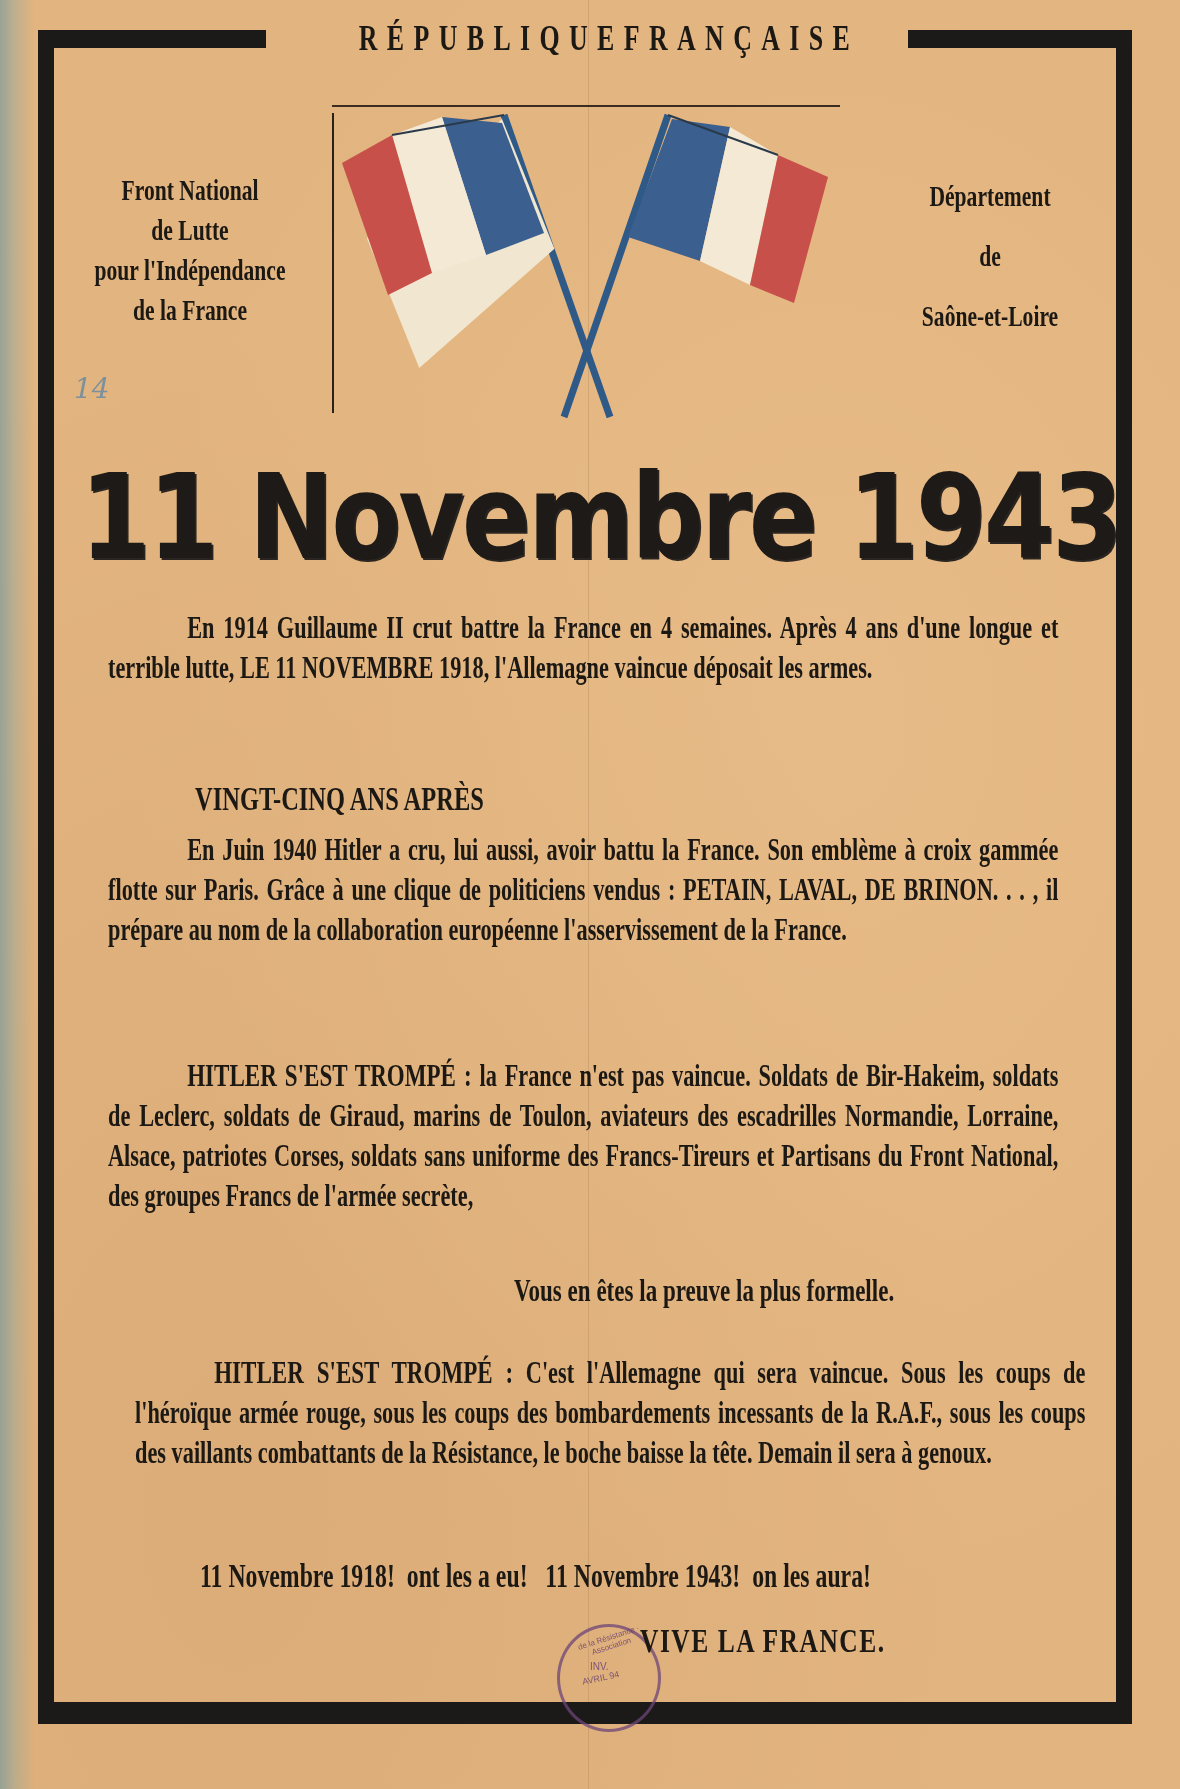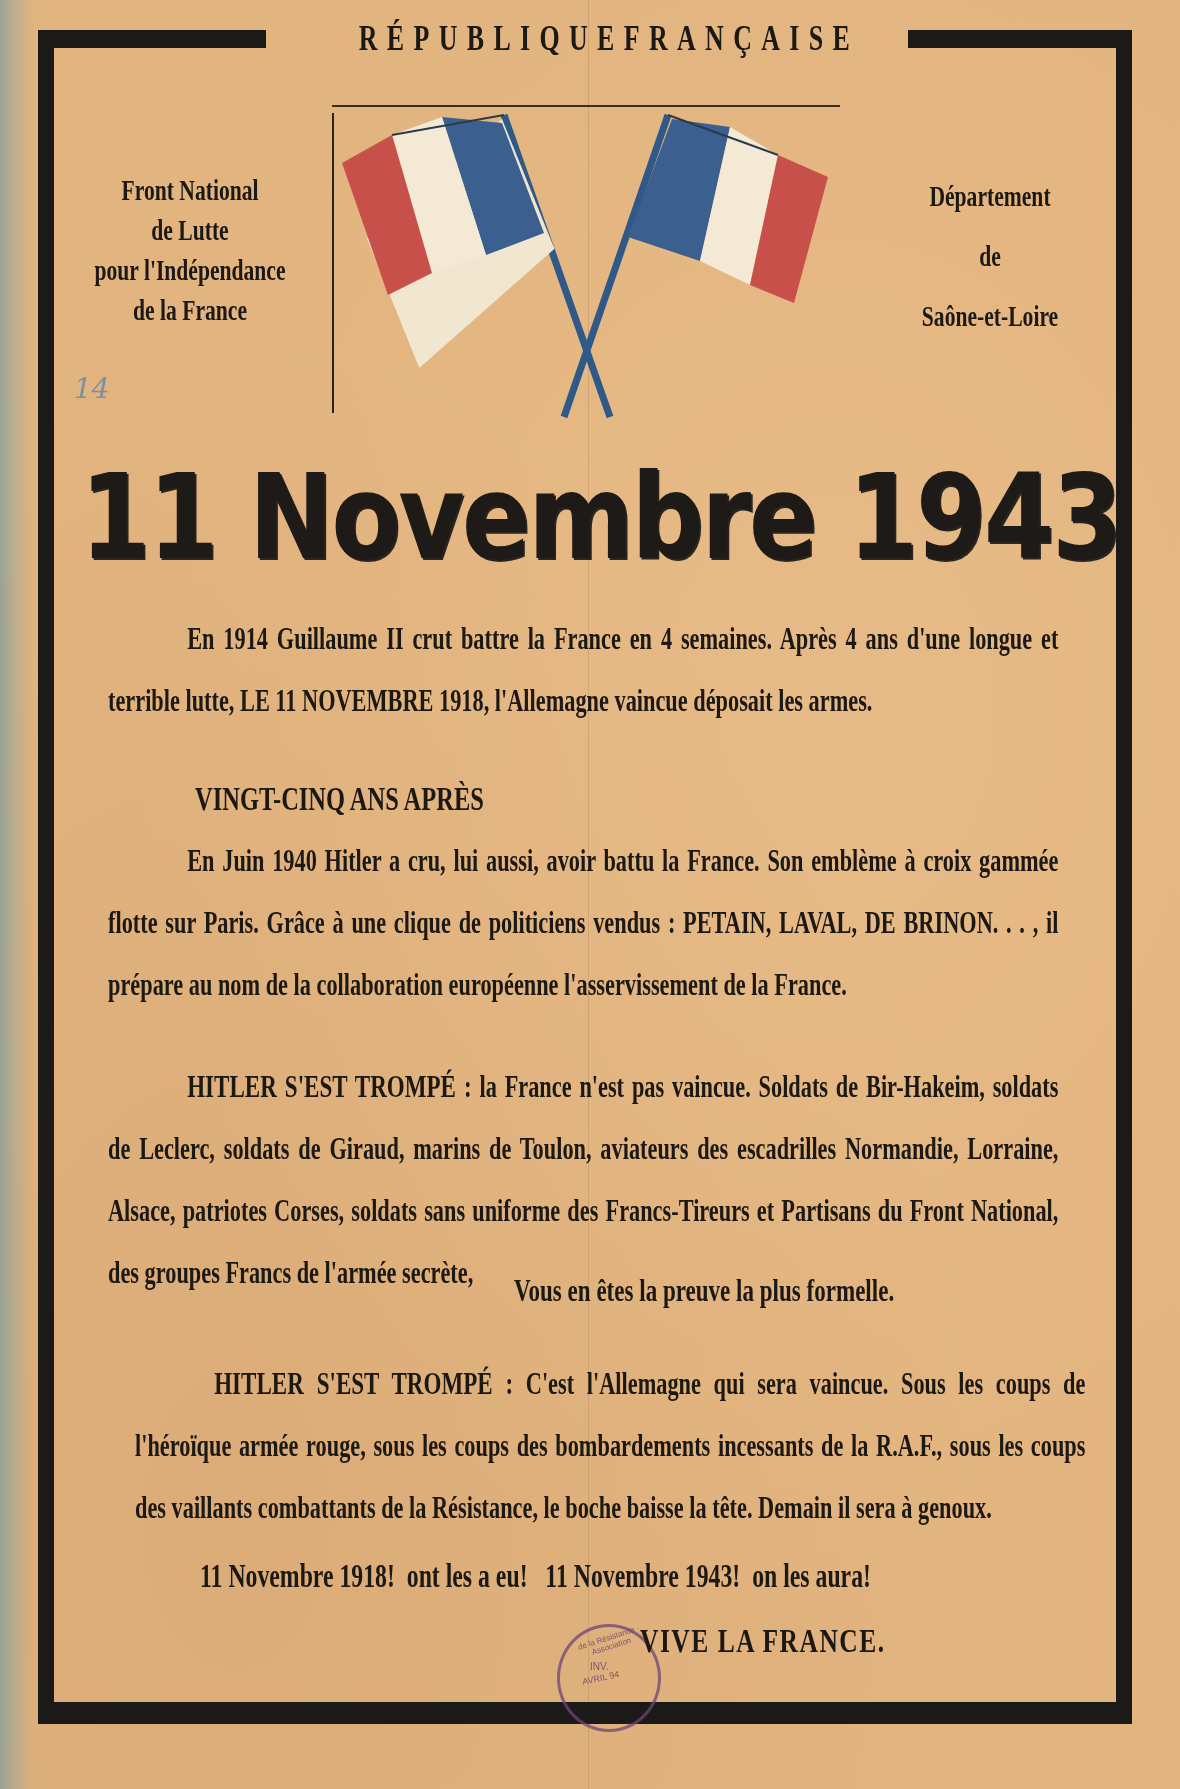--- a/index.html
+++ b/index.html
@@ -48,21 +48,21 @@
     position:absolute; left:80px; top:452px; width:1010px; height:130px;
     font-family:"DejaVu Sans", sans-serif; font-weight:bold; font-size:118px;
     line-height:130px; white-space:nowrap; letter-spacing:-3px;
     color:#1d1a17; text-shadow:2px 2px 0 #2a2520;
     transform:scaleX(0.86); transform-origin:left;
   }
 
   .body-text {
     position:absolute; left:108px; width:950px;
     font-family:"Liberation Serif", serif; font-weight:bold;
-    font-size:31px; line-height:62px; text-align:justify;
+    font-size:31px; line-height:40px; text-align:justify;
   }
   .body-text .inner { display:block; width:1320px; transform:scaleX(0.72); transform-origin:left top; text-align:justify; }
   .indent { display:inline-block; width:110px; }
   .caps { font-size:32px; }
   .p1 { top:608px; }
   .heading2 { position:absolute; left:195px; top:780px; font-family:"Liberation Serif", serif; font-weight:bold; font-size:34px; transform:scaleX(0.72); transform-origin:left; white-space:nowrap; }
   .p2 { top:830px; }
   .p3 { top:1055px; }
   .proof { position:absolute; left:514px; top:1272px; font-family:"Liberation Serif", serif; font-weight:bold; font-size:32px; transform:scaleX(0.72); transform-origin:left; white-space:nowrap; }
   .p4 { top:1352px;margin-left:27px; }

